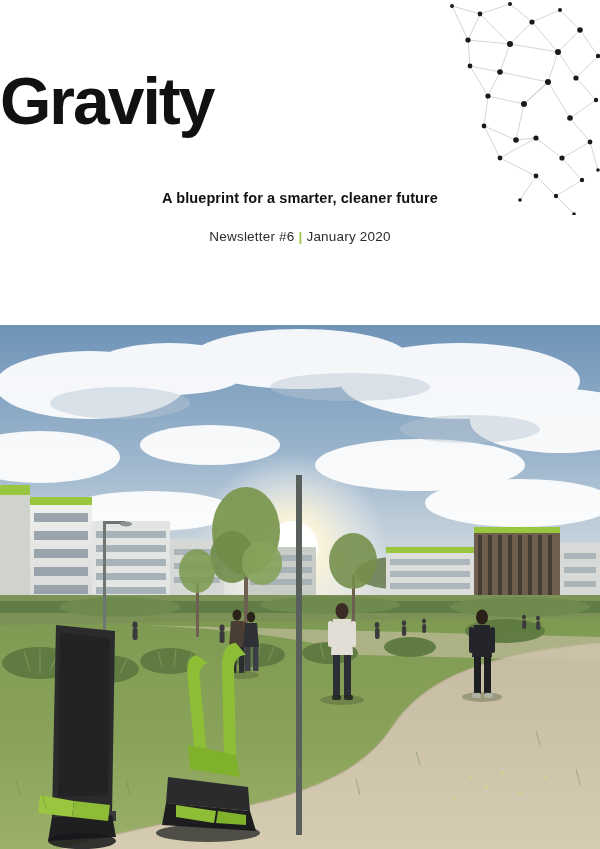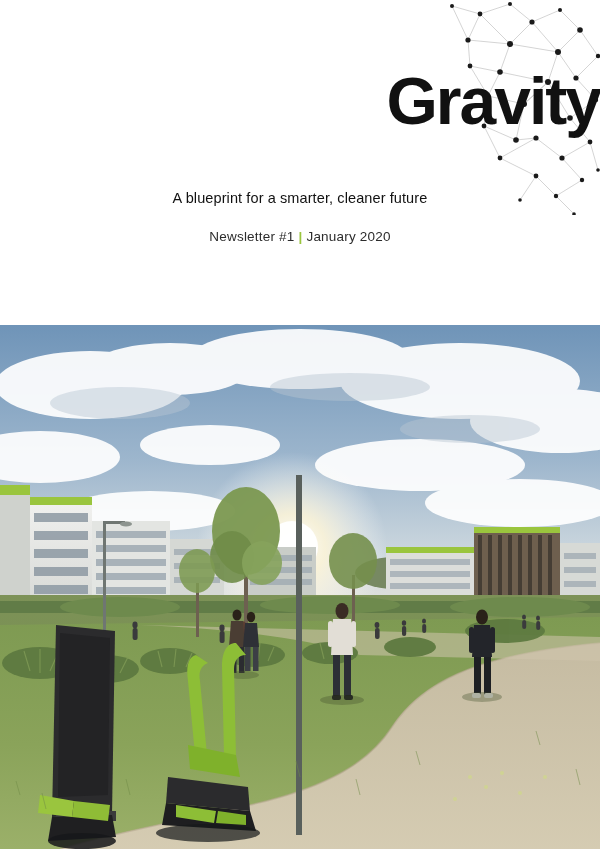--- a/index.html
+++ b/index.html
@@ -39,36 +39,36 @@
     height: 215px;
     overflow: hidden;
     pointer-events: none;
   }
 
   .brand-title {
     position: absolute;
     top: 62px;
     left: 0;
     right: 0;
-    text-align: right;
+    text-align: left;
     font-size: 66px;
     line-height: 78px;
     font-weight: bold;
     letter-spacing: -2px;
     color: #111111;
   }
 
   .tagline {
     position: absolute;
     top: 190px;
     left: 0;
     right: 0;
     text-align: center;
     font-size: 14.5px;
-    font-weight: normal;
+    font-weight: bold;
     color: #111111;
     letter-spacing: 0.1px;
   }
 
   .issue-line {
     position: absolute;
     top: 229px;
     left: 0;
     right: 0;
     text-align: center;
@@ -157,21 +157,21 @@
             <circle cx="158" cy="170" r="1.8"></circle>
         </g>
       </svg>
     </div>
 
     <div class="brand-title">Gravity</div>
 
     <div class="tagline">A blueprint for a smarter, cleaner future</div>
 
     <div class="issue-line">
-      <span>Newsletter #1</span><span class="issue-sep">|</span><span>January 2020</span>
+      <span>Newsletter #6</span><span class="issue-sep">|</span><span>January 2020</span>
     </div>
   </div>
 
   <div class="hero">
     <svg width="600" height="524" viewBox="0 0 600 524" xmlns="http://www.w3.org/2000/svg">
       <defs>
         <linearGradient id="sky" x1="0" y1="0" x2="0" y2="1">
           <stop offset="0%" stop-color="#6f94b8"></stop>
           <stop offset="45%" stop-color="#9db6cd"></stop>
           <stop offset="78%" stop-color="#cfd9df"></stop>

